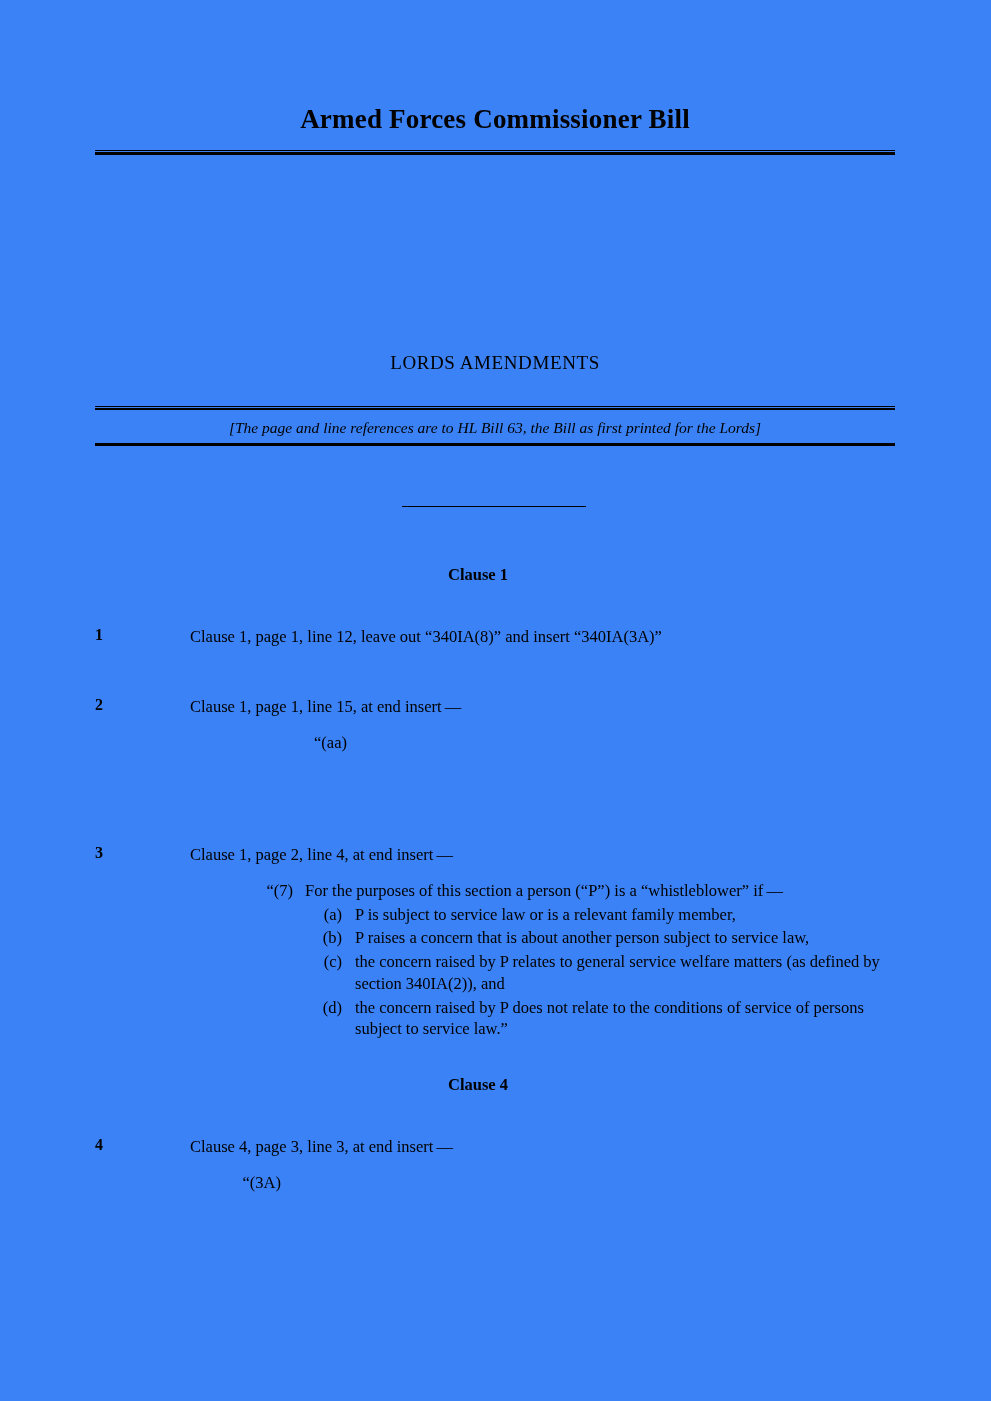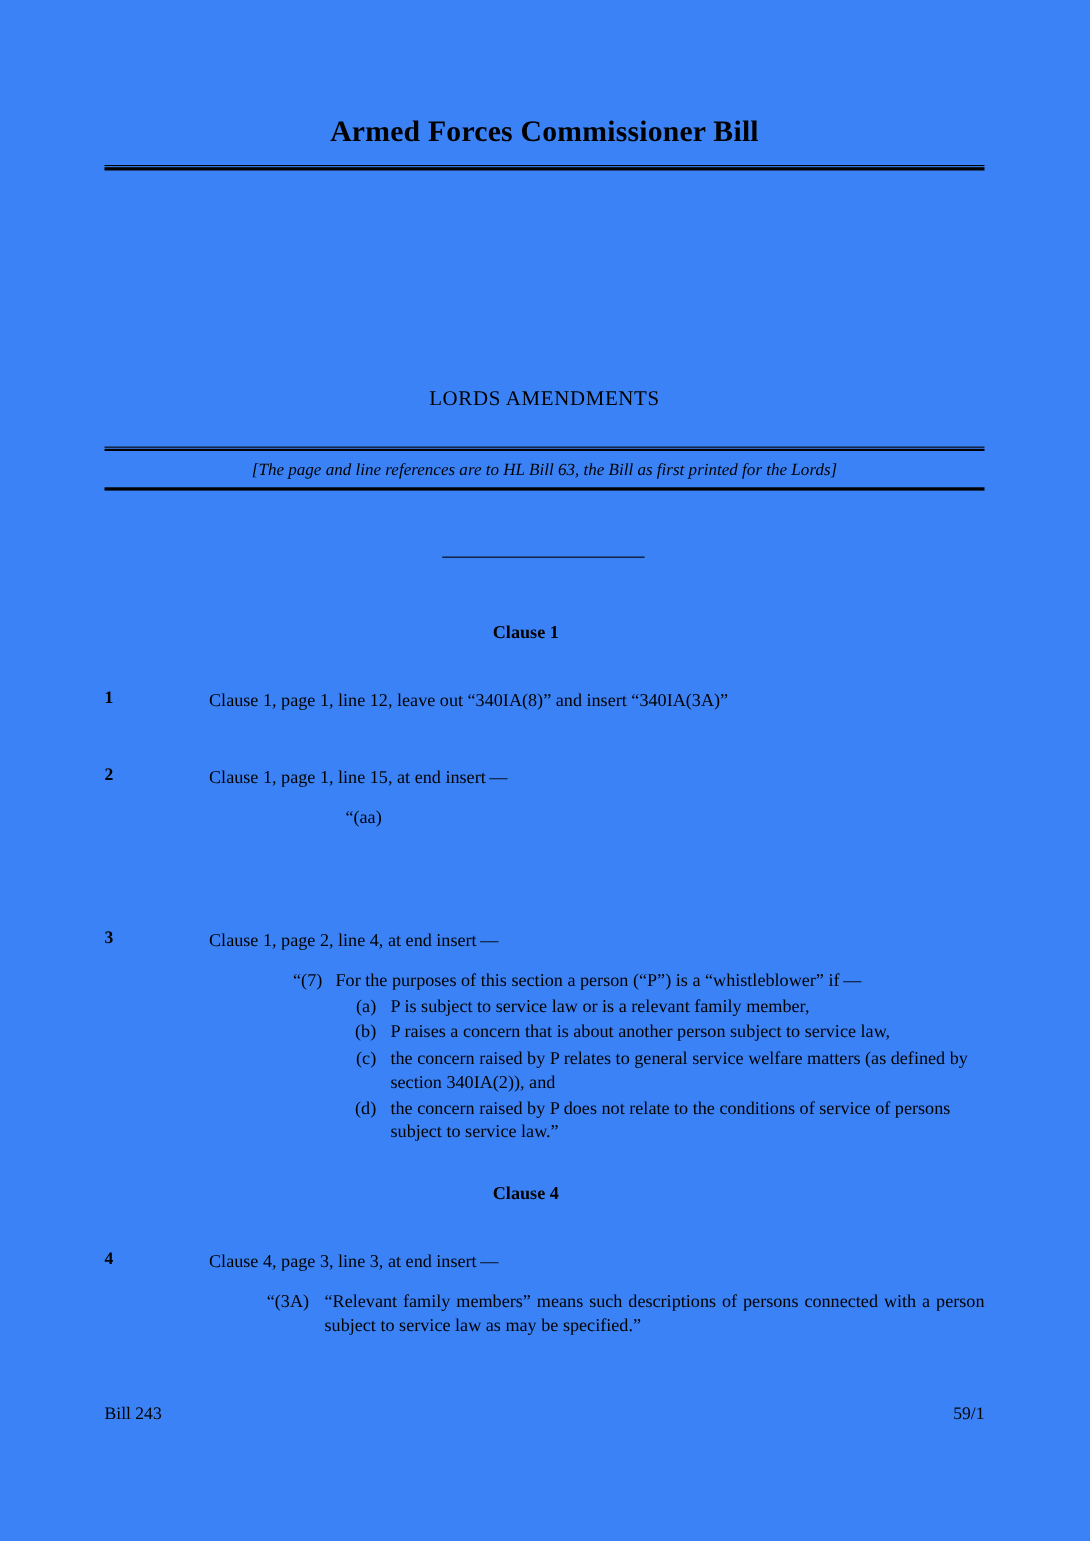--- a/index.html
+++ b/index.html
@@ -238,22 +238,17 @@
     </div>
   </div>
 
   <div class="clause-heading" id="clause-heading-4">Clause 4</div>
 
   <div class="amendment" id="amendment-4">
     <div class="amd-num">4</div>
     <div class="amd-lead">Clause 4, page 3, line 3, at end insert —</div>
     <div class="subpara level-4">
       <span class="marker">“(3A)</span>
-      <span class="body">“Relevant family members” means such descriptions of persons connected with a person subject to service law as may be specified.”</span>
-    </div>
-  </div>
-
-  <div class="footer">
-    <span class="footer-left">Bill 243</span>
-    <span class="footer-right">59/1</span>
-  </div>
+    </div>
+  </div>
+
 
 </div>
 
 </body></html>

